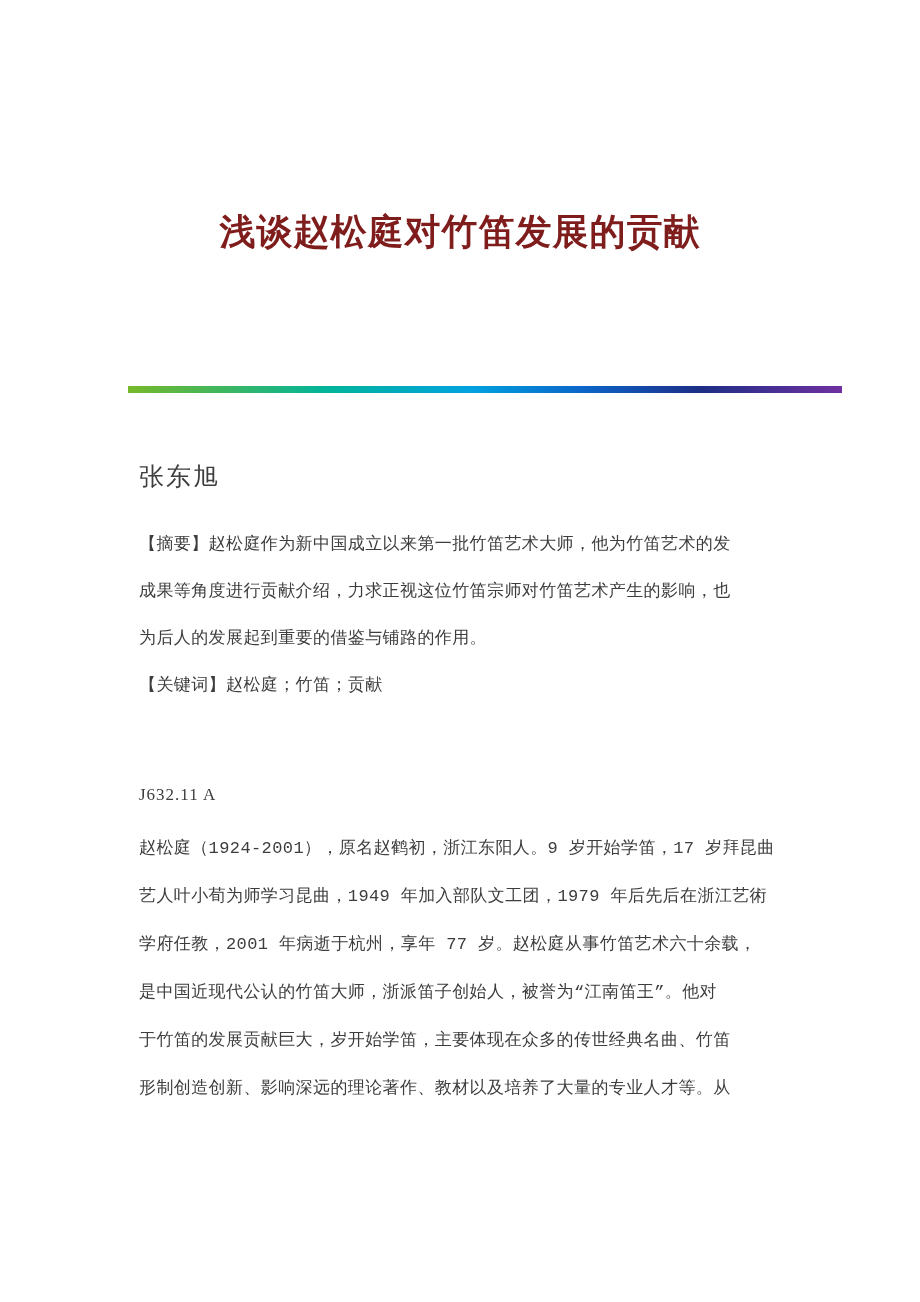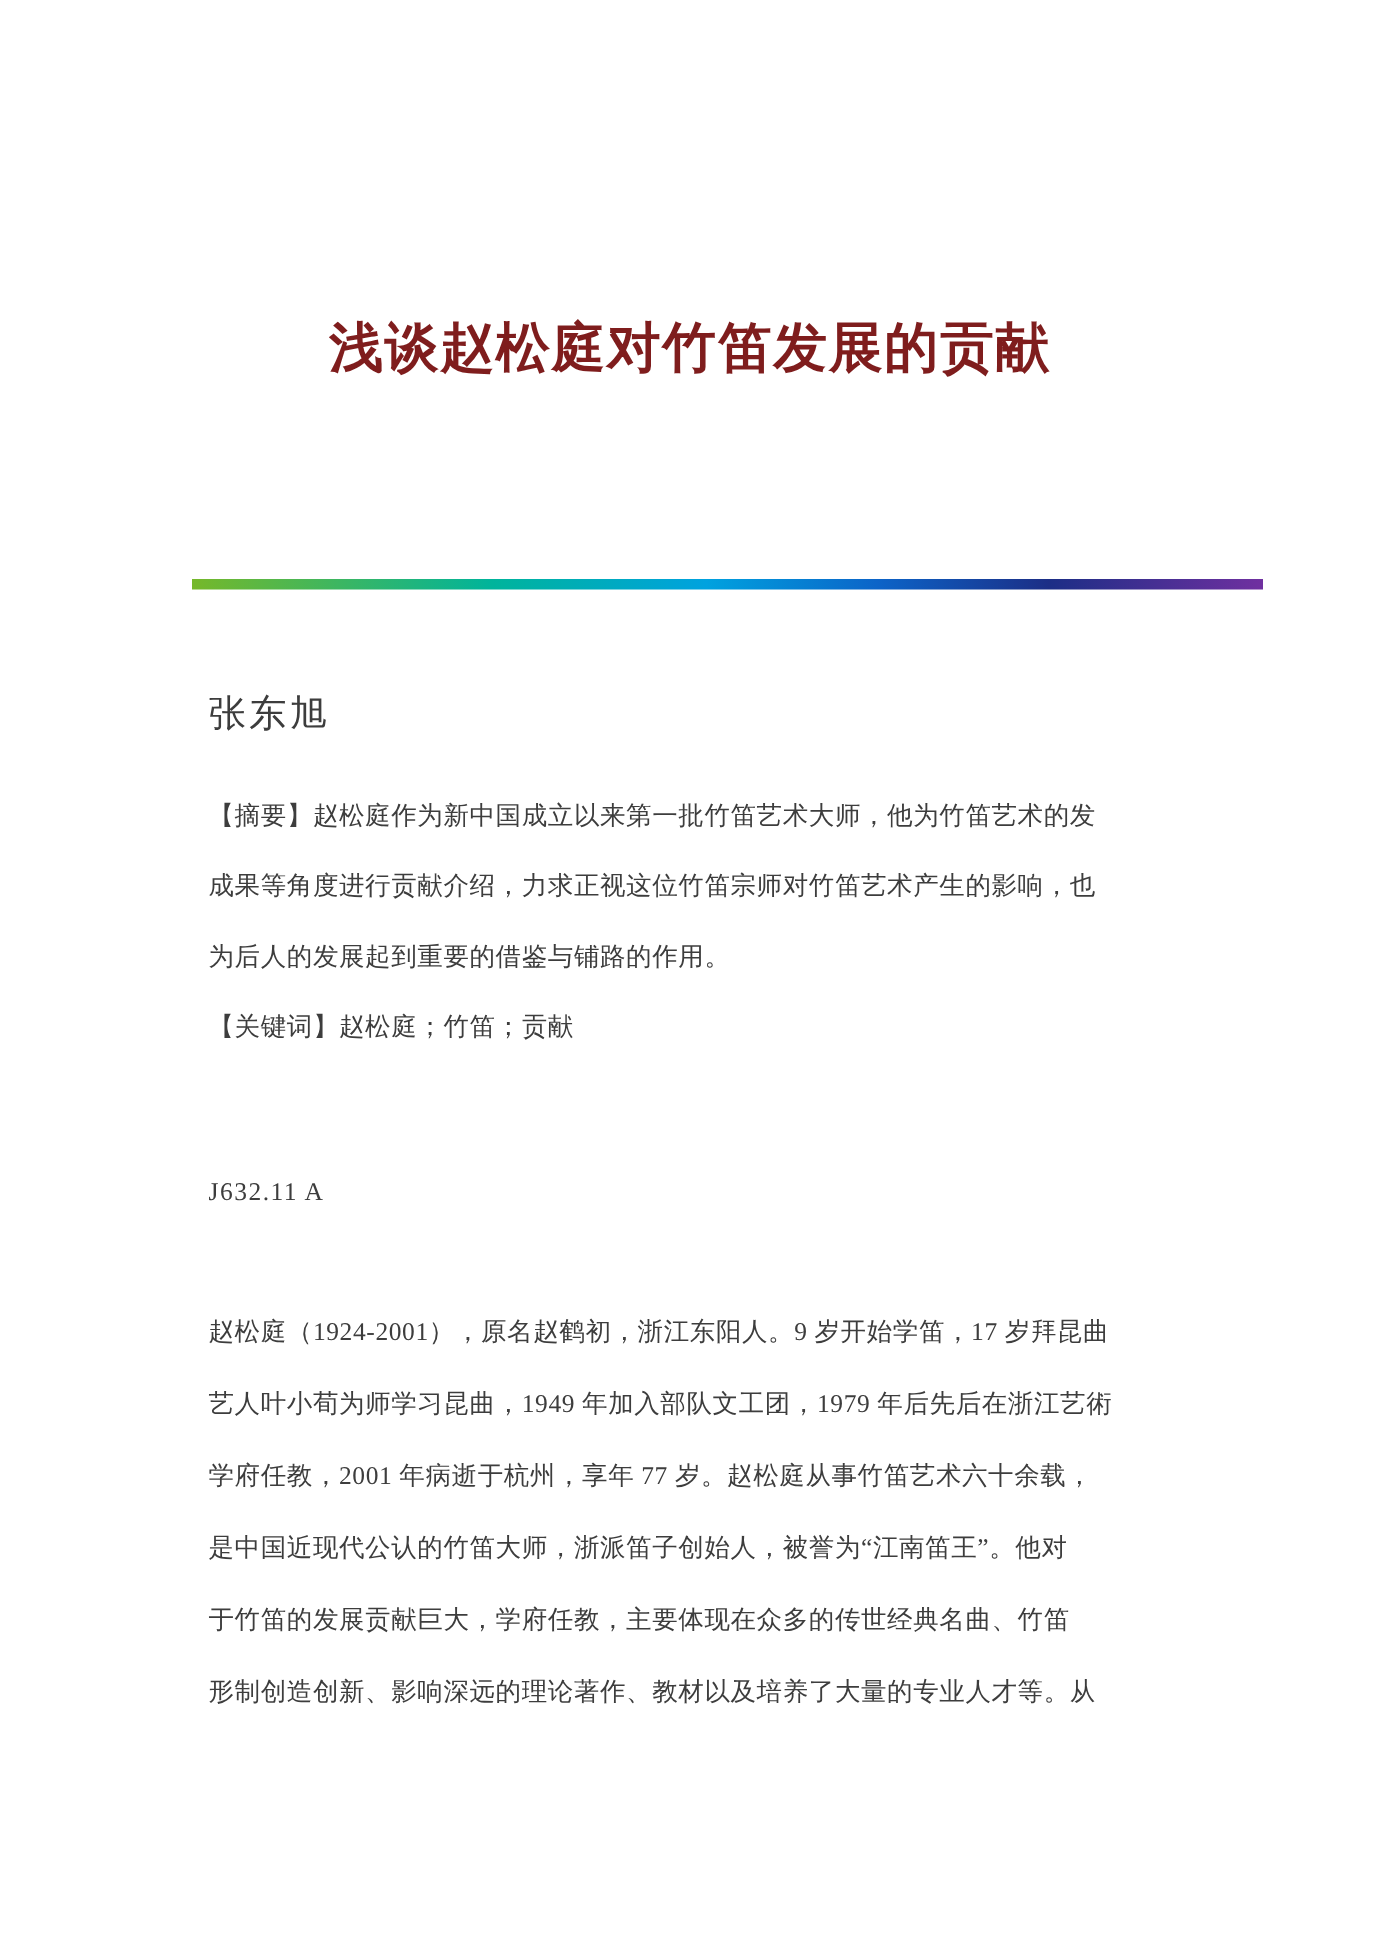--- a/index.html
+++ b/index.html
@@ -51,21 +51,21 @@
   }
   .text-block .line {
     height: 47px;
     line-height: 47px;
     font-size: 17px;
     white-space: nowrap;
     letter-spacing: 0.4px;
   }
   .abstract-block { top: 520px; }
   .class-code-block { top: 771px; }
-  .body-block { top: 864px; }
+  .body-block { top: 825px; font-family: Liberation Mono, monospace; }
   .body-block .line {
     height: 48px;
     line-height: 48px;
   }
   .class-code-block .line {
     letter-spacing: 1px;
   }
 </style>
 </head>
 <body>
@@ -87,17 +87,17 @@
 
   <div class="text-block class-code-block">
     <div class="line">J632.11 A</div>
   </div>
 
   <div class="text-block body-block">
     <div class="line">赵松庭（1924-2001），原名赵鹤初，浙江东阳人。9 岁开始学笛，17 岁拜昆曲</div>
     <div class="line">艺人叶小荀为师学习昆曲，1949 年加入部队文工团，1979 年后先后在浙江艺術</div>
     <div class="line">学府任教，2001 年病逝于杭州，享年 77 岁。赵松庭从事竹笛艺术六十余载，</div>
     <div class="line">是中国近现代公认的竹笛大师，浙派笛子创始人，被誉为“江南笛王”。他对</div>
-    <div class="line">于竹笛的发展贡献巨大，学府任教，主要体现在众多的传世经典名曲、竹笛</div>
+    <div class="line">于竹笛的发展贡献巨大，岁开始学笛，主要体现在众多的传世经典名曲、竹笛</div>
     <div class="line">形制创造创新、影响深远的理论著作、教材以及培养了大量的专业人才等。从</div>
   </div>
 
 </div>
 
 </body></html>

